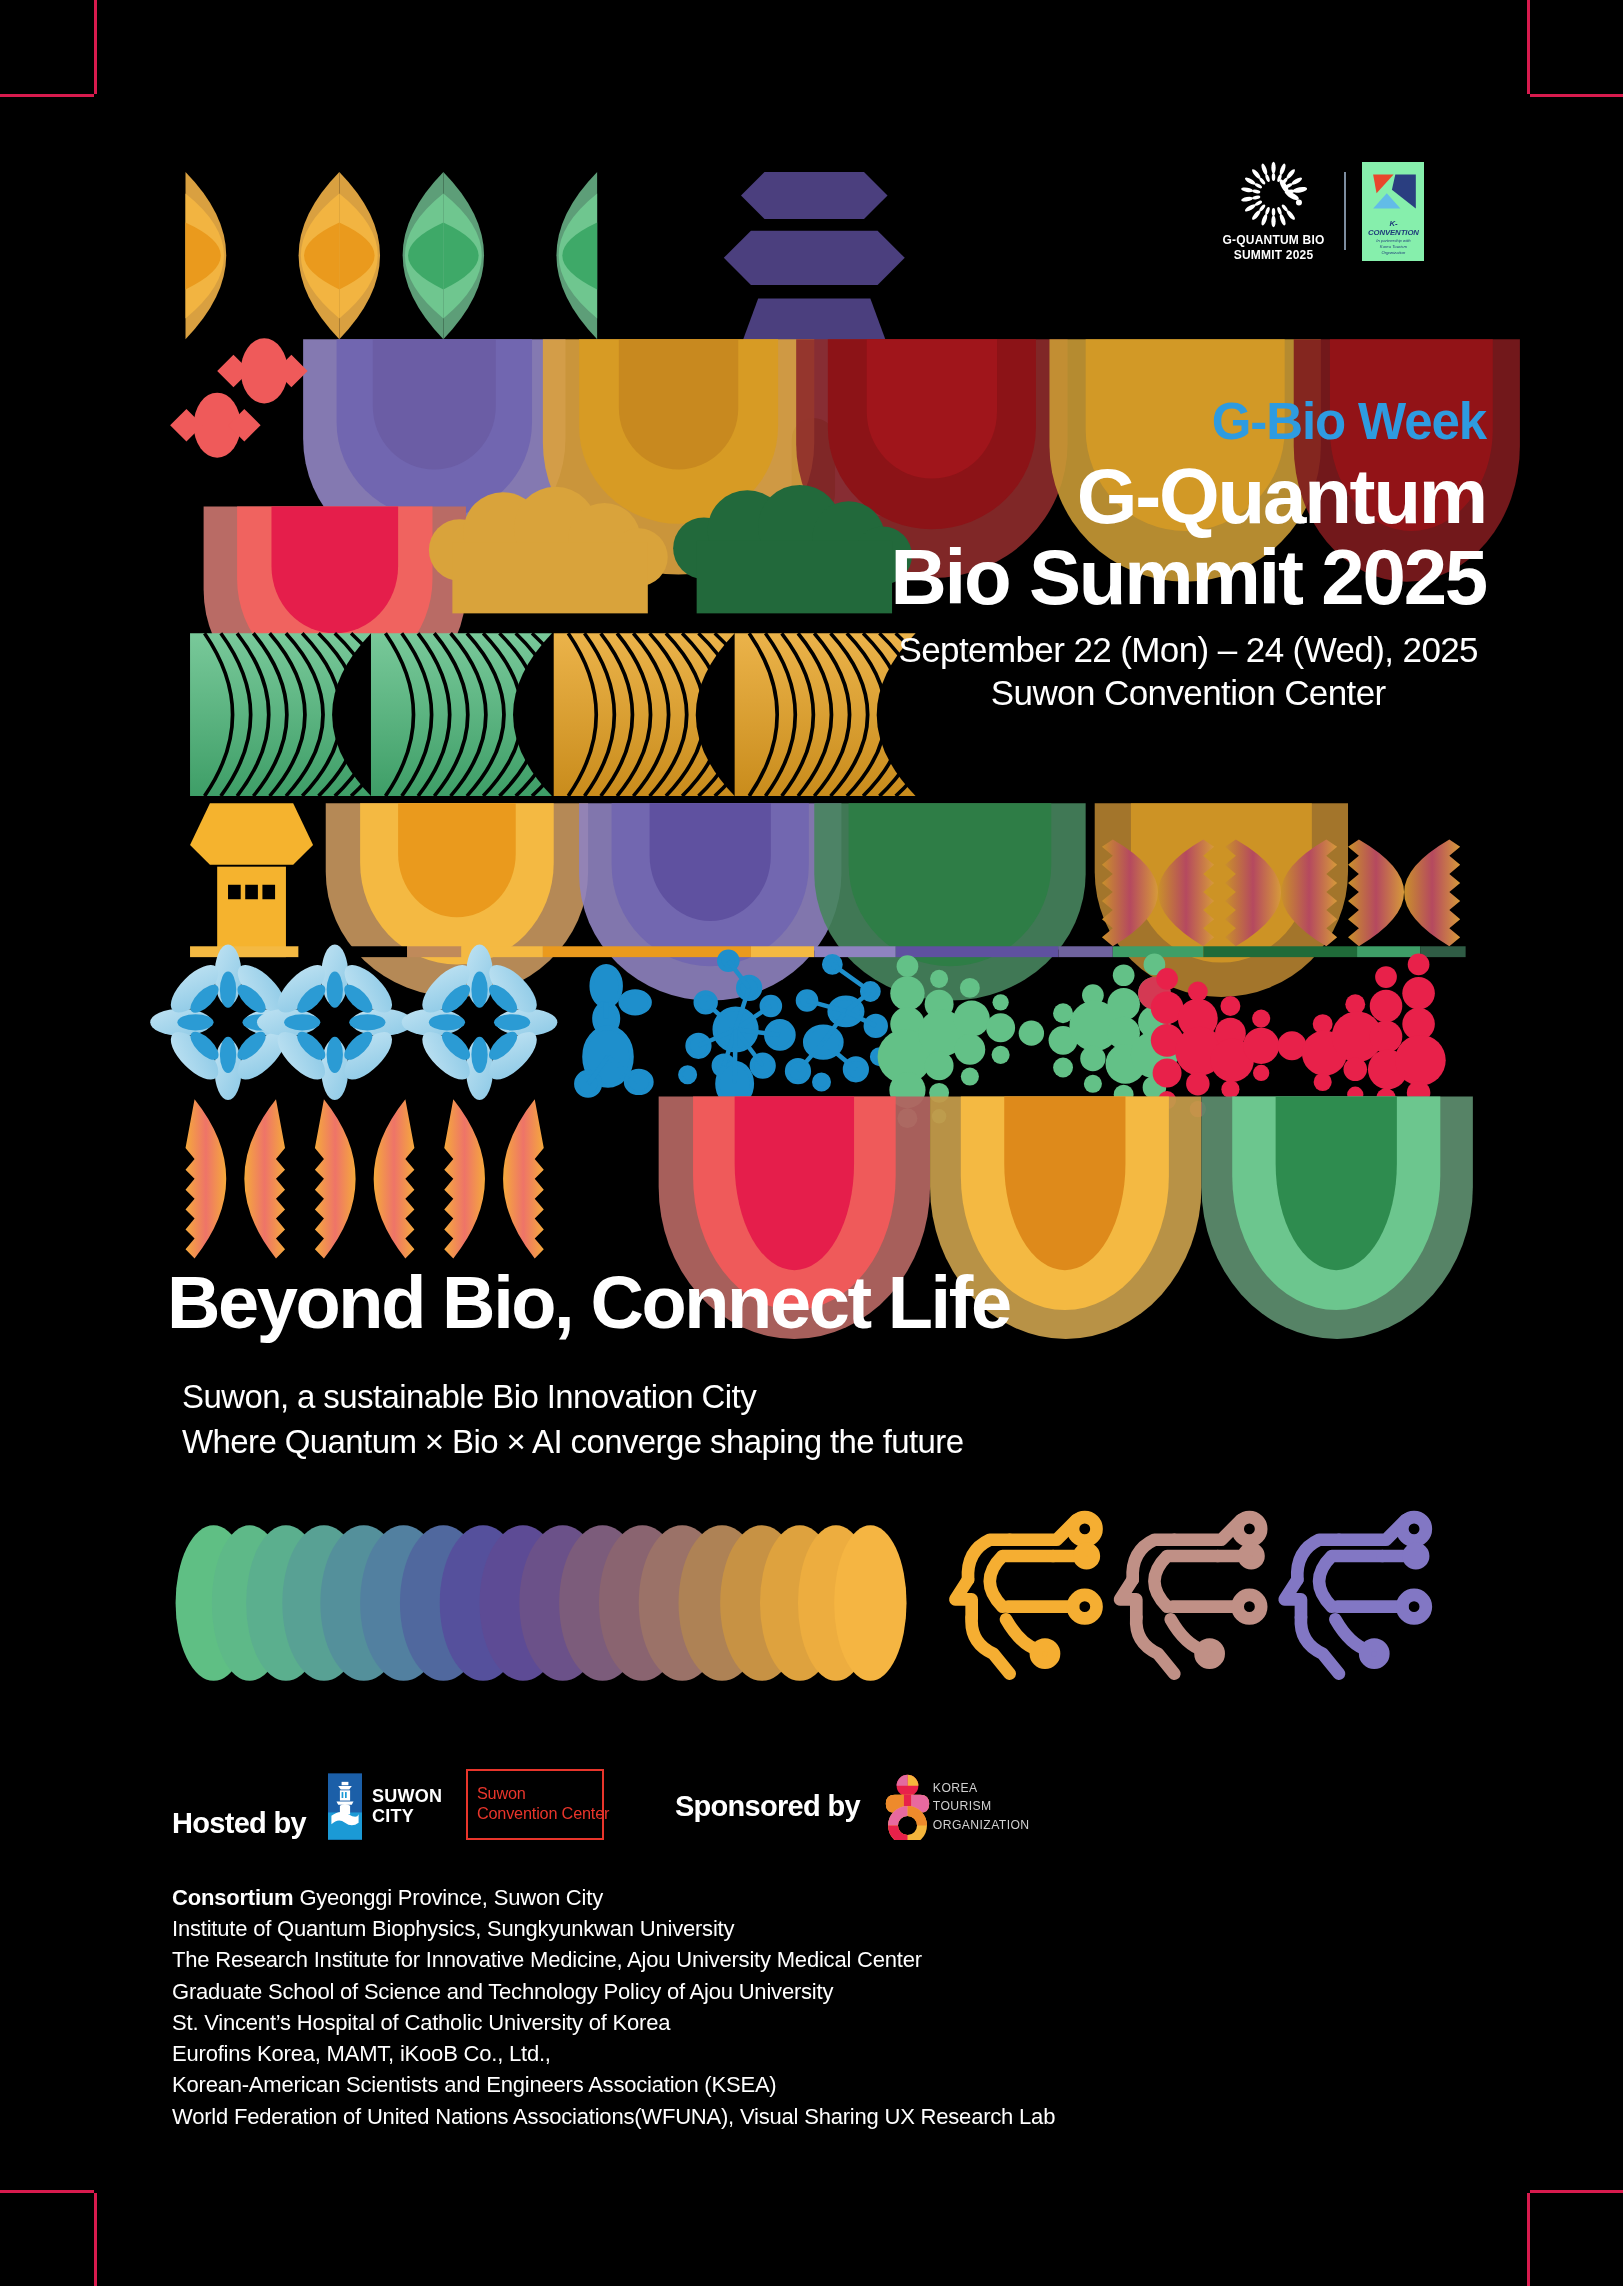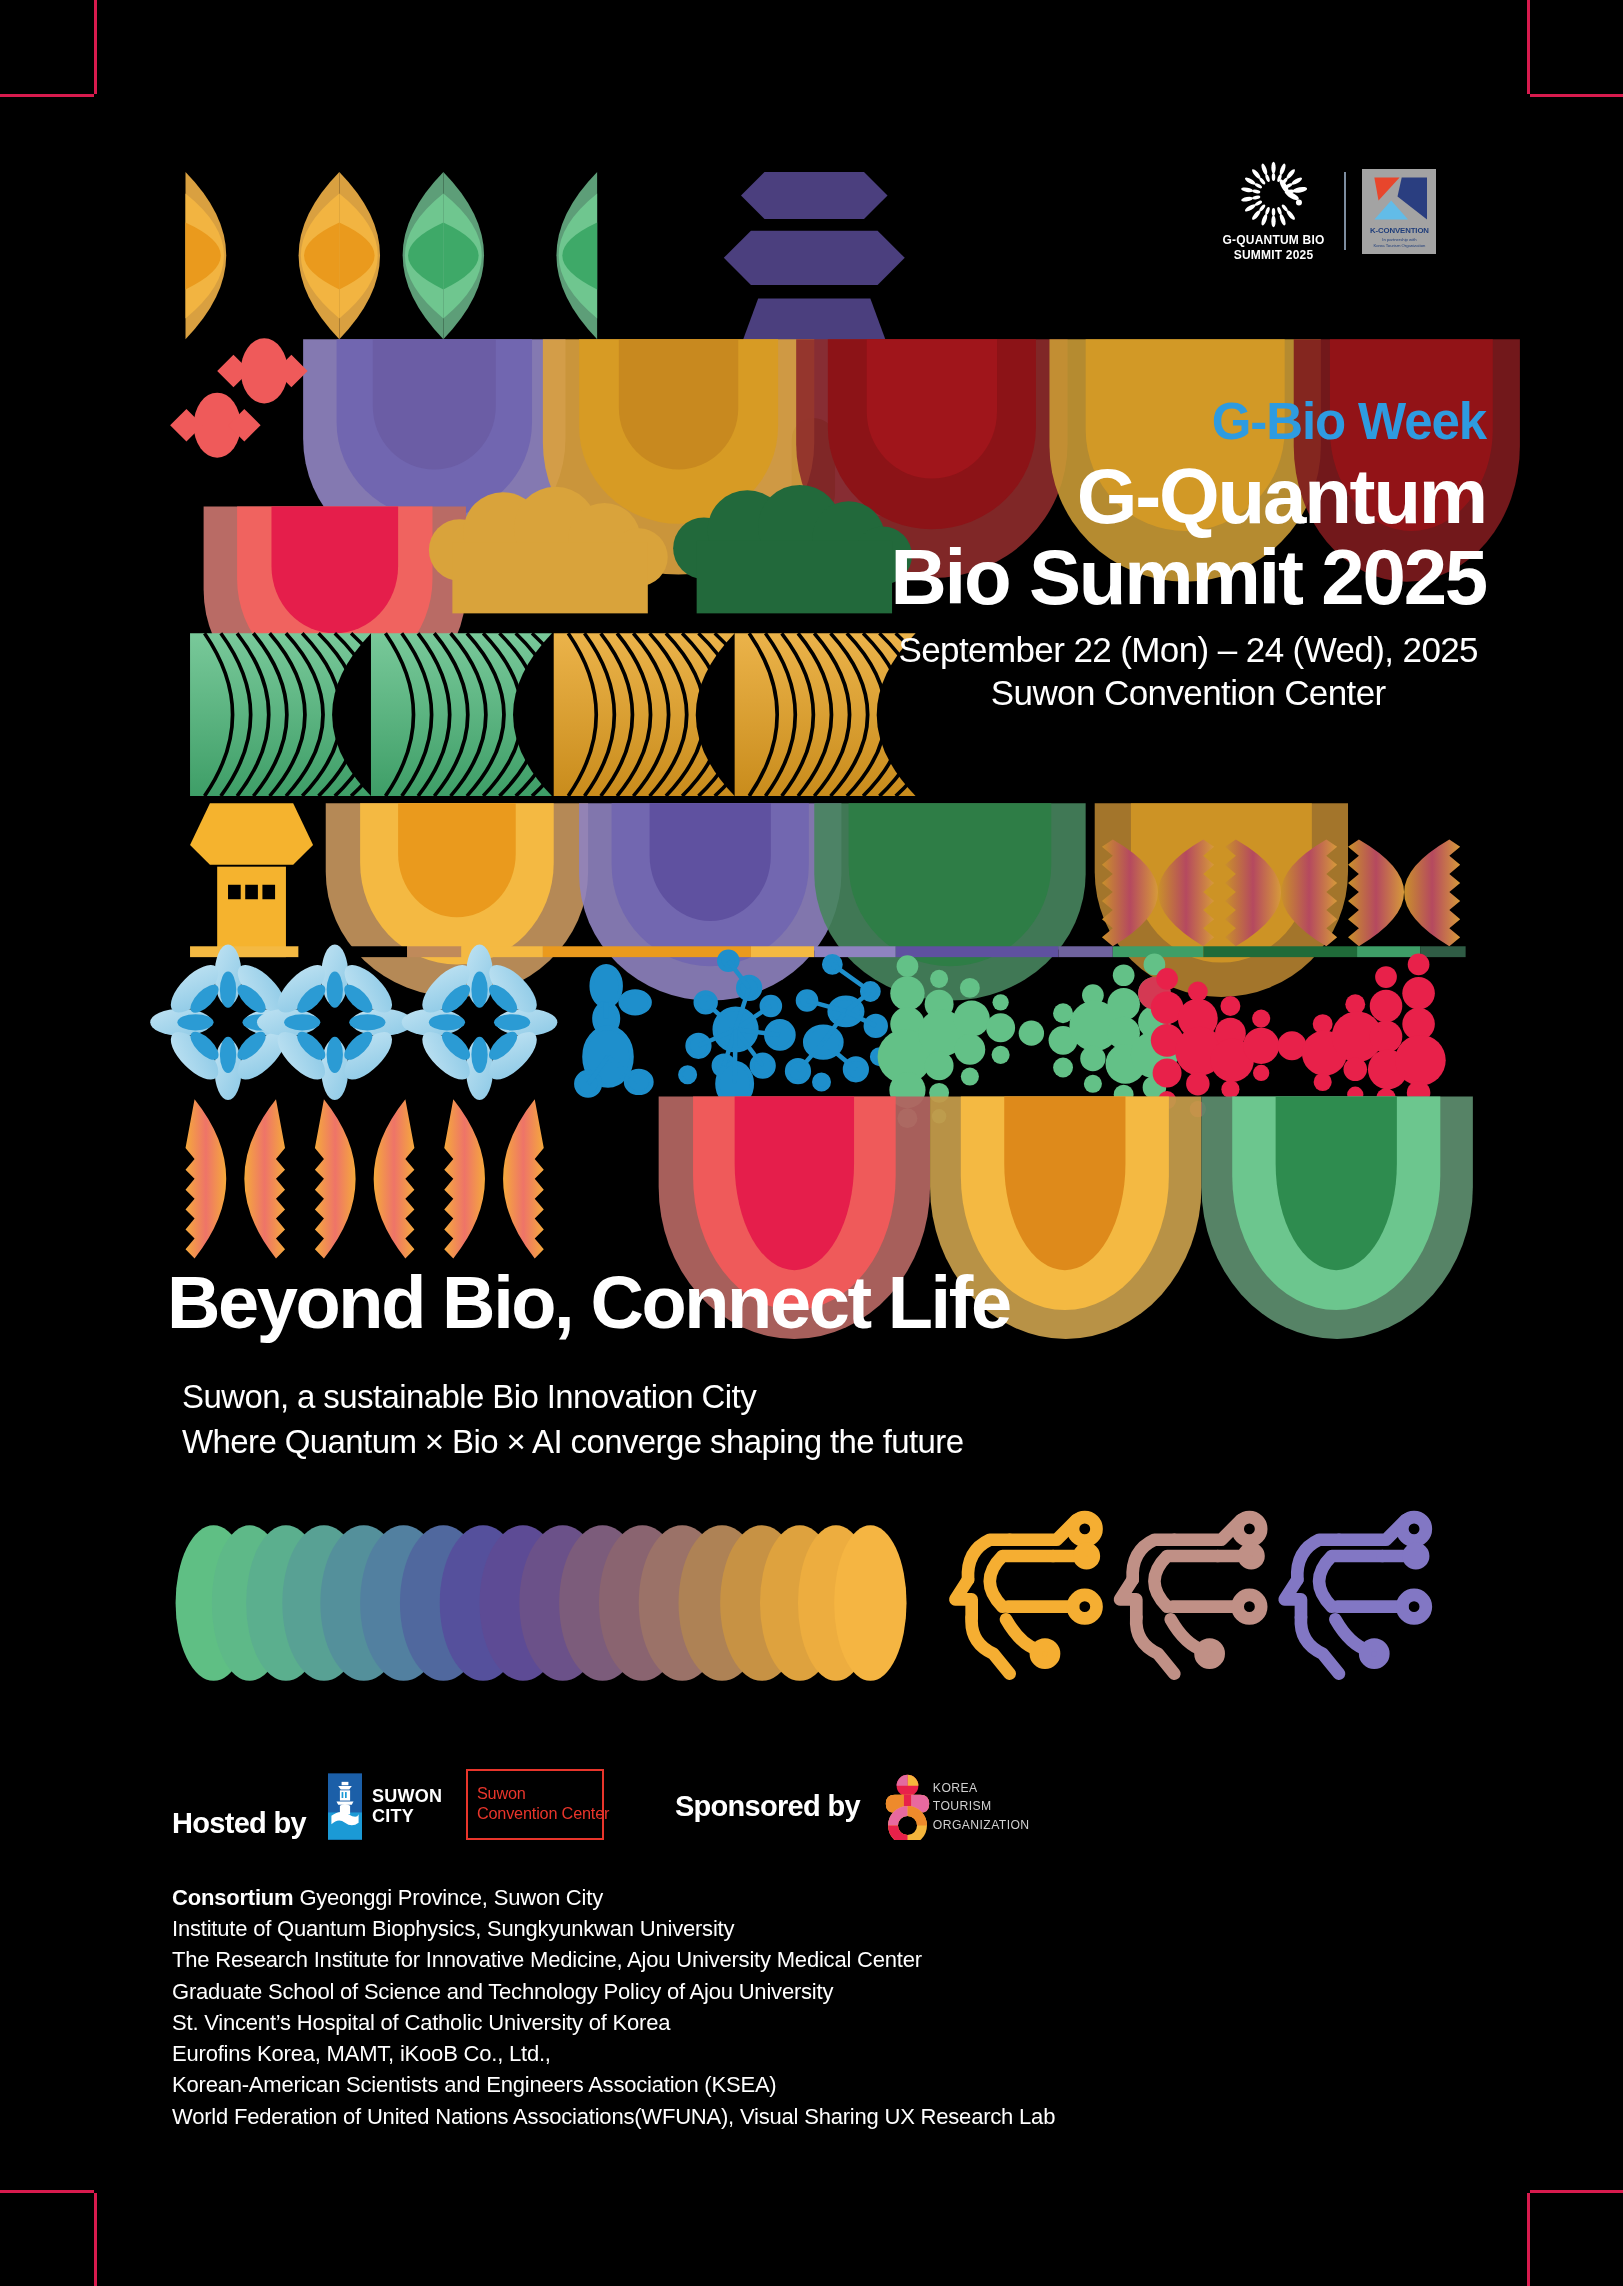--- a/index.html
+++ b/index.html
@@ -24,21 +24,21 @@
 
   
   #art{position:absolute;left:0;top:0;width:1624px;height:2287px;}
 
   
   .toplogos{position:absolute;left:1219px;top:161px;display:flex;align-items:center;gap:16.3px;}
   .gqb-logo{width:109px;display:flex;flex-direction:column;align-items:center;gap:5.4px;}
   .gqb-logo .mark{width:67px;height:67px;}
   .gqb-logo .txt{color:#fff;font-size:12px;font-weight:bold;line-height:1.18;text-align:center;letter-spacing:0.2px;}
   .divider{width:1.8px;height:78px;background:#7d8da0;}
-  .kcon{width:74px;background:#a3a3a3;padding:6.3px 5.4px 5.4px;box-sizing:border-box;}
+  .kcon{width:62px;background:#86efac;padding:6.3px 5.4px 5.4px;box-sizing:border-box;font-style:italic;}
   .kcon .kmark{width:100%;height:47px;display:block;}
   .kcon .kname{color:#1F3D7A;font-size:7.8px;font-weight:bold;text-align:center;margin-top:3.6px;letter-spacing:-0.1px;}
   .kcon .ksub{color:#1F3D7A;font-size:4.2px;text-align:center;line-height:1.35;margin-top:1.8px;}
 
   
   .headline{position:absolute;right:138px;top:396px;text-align:right;}
   .gbioweek{color:#2E9BE0;font-size:51px;font-weight:bold;line-height:1;letter-spacing:-1.1px;margin-bottom:9px;}
   .h1{color:#ffffff;font-size:78px;font-weight:bold;line-height:1.04;letter-spacing:-2.2px;}
   .meta{color:#ffffff;font-size:35px;line-height:1.22;margin-top:11px;letter-spacing:-0.6px;text-align:center;}
 

